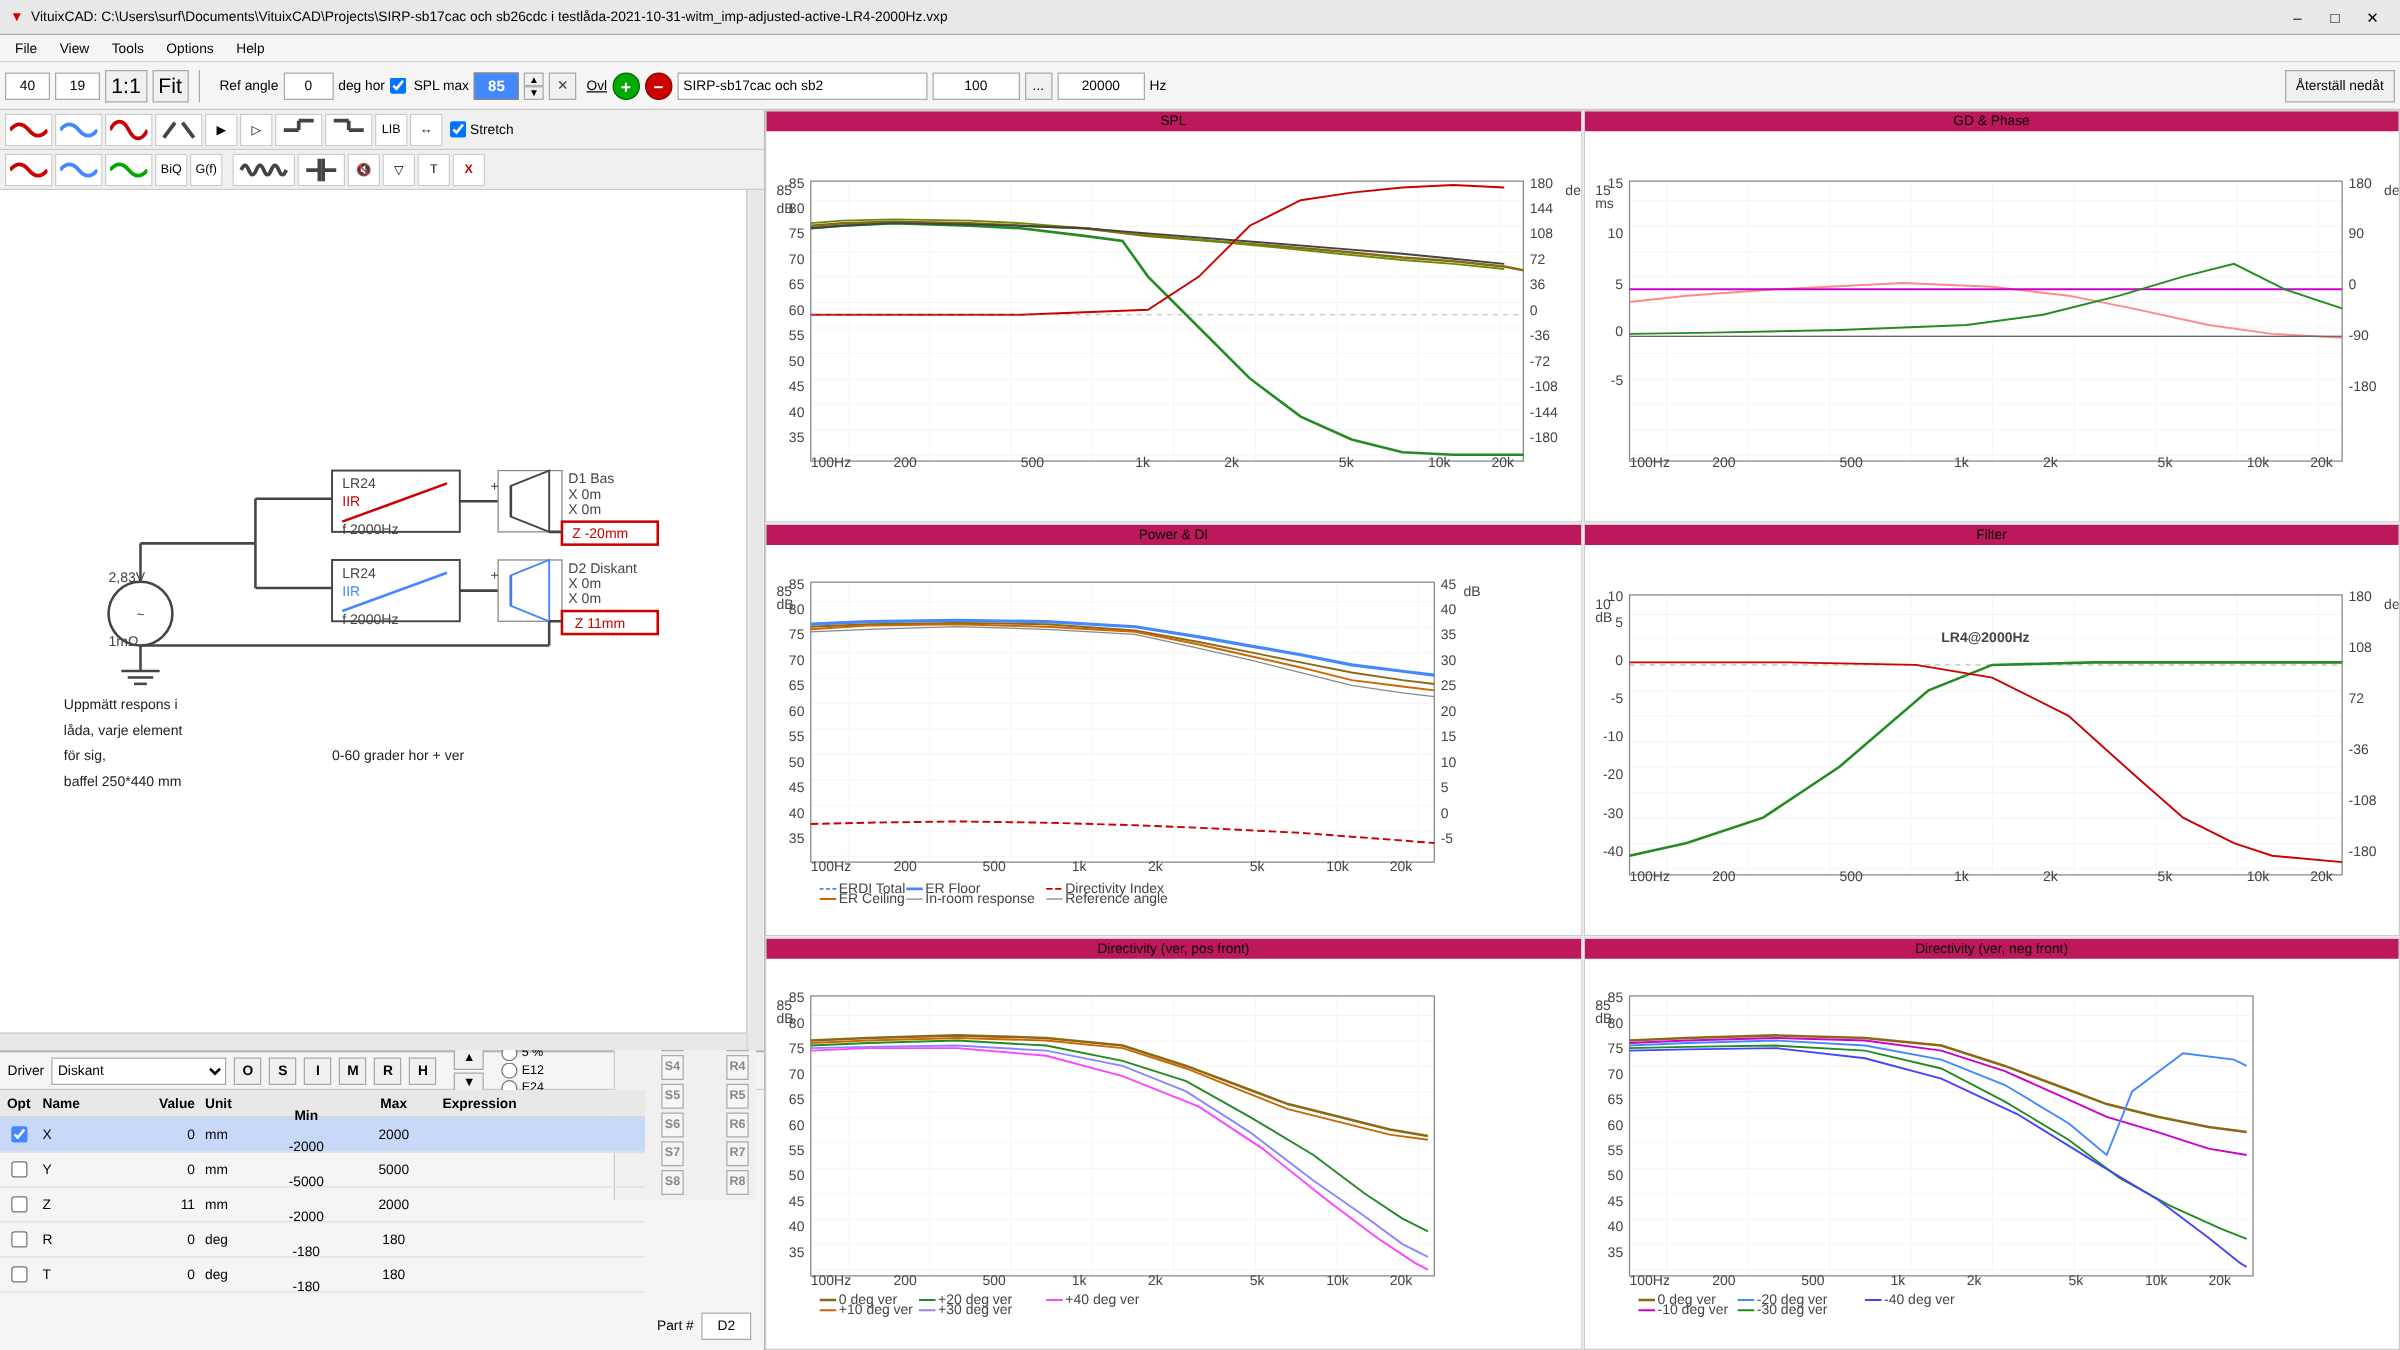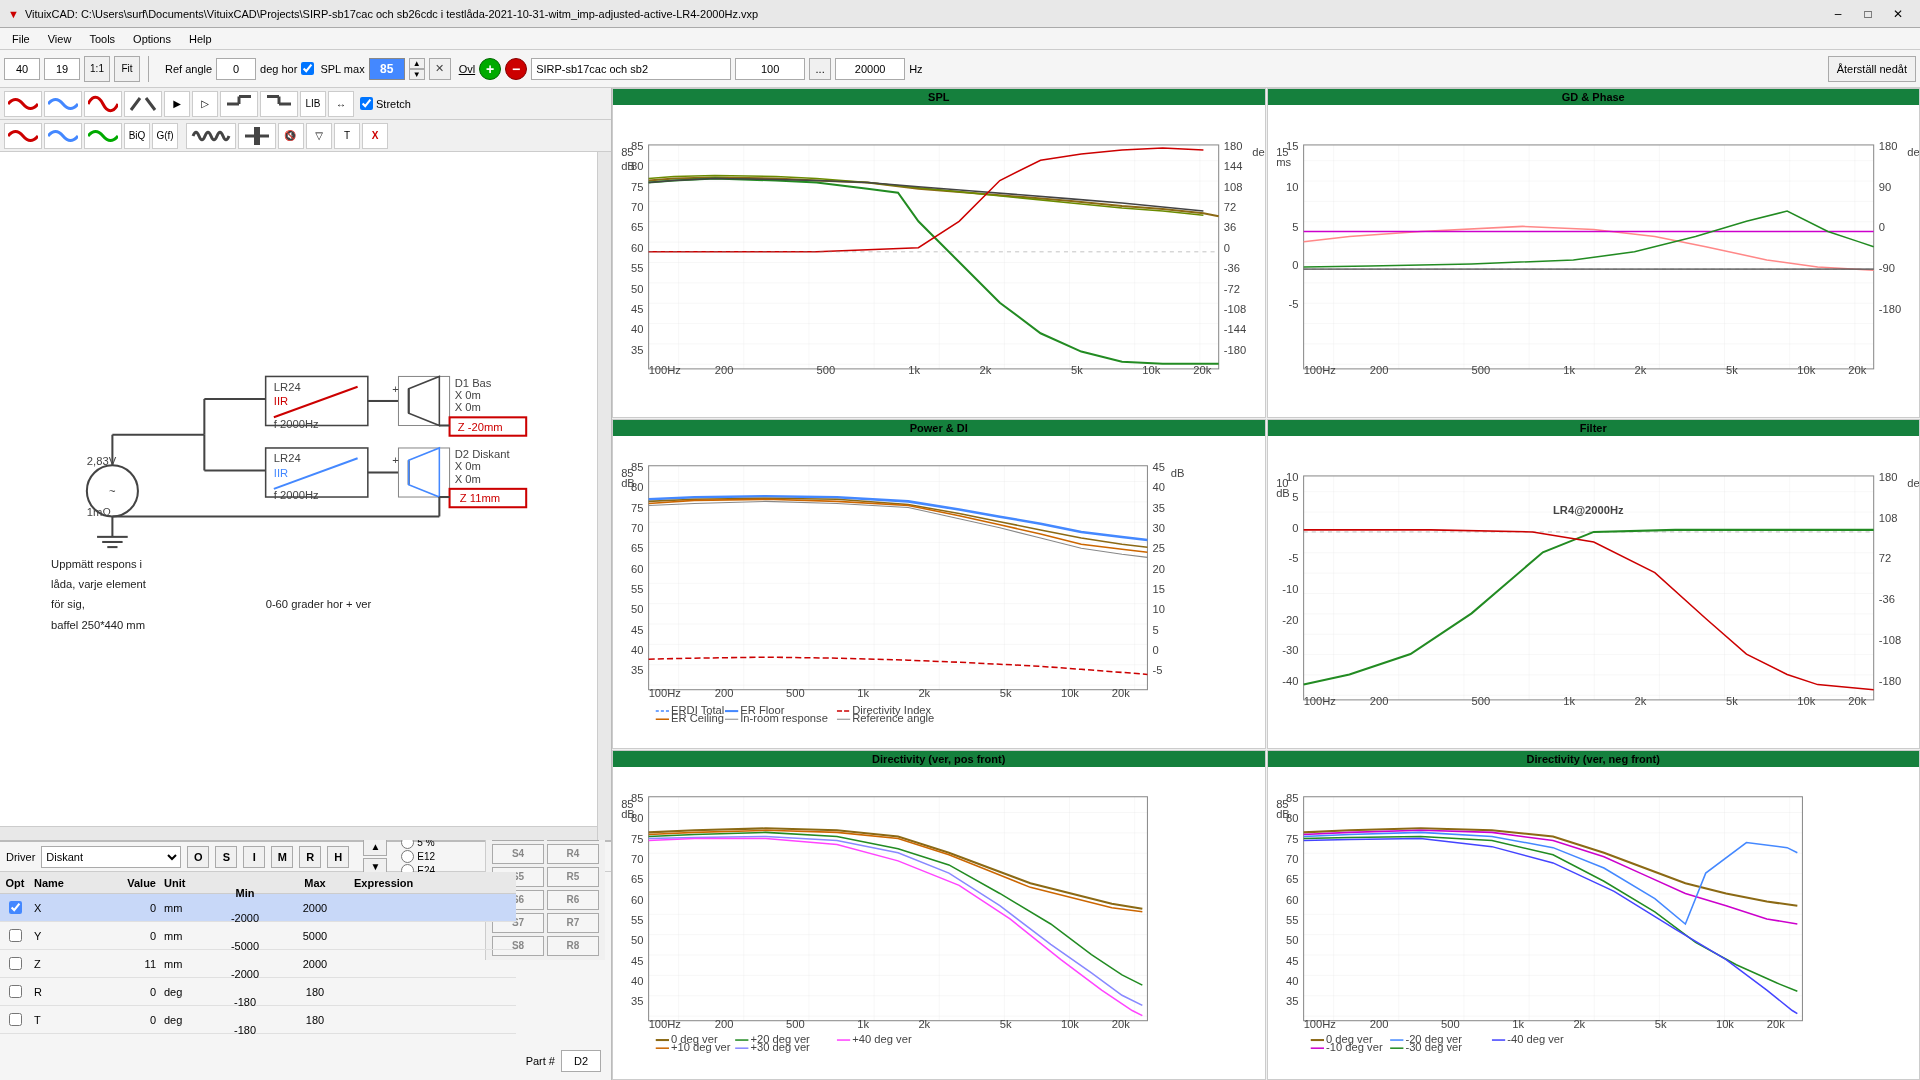--- a/index.html
+++ b/index.html
@@ -43,21 +43,21 @@
       height: 38px;
       display: flex;
       align-items: center;
       padding: 0 4px;
       border-bottom: 1px solid #ccc;
       gap: 4px;
     }
     .toolbar-btn {
       height: 26px; min-width: 26px; border: 1px solid #aaa; background: #f0f0f0;
       cursor: pointer; display: flex; align-items: center; justify-content: center;
-      font-size: 10px; padding: 0 4px;
+      font-size: 17px; padding: 0 4px;
     }
     .toolbar-num {
       height: 22px; width: 36px; border: 1px solid #aaa; text-align: center;
       background: white; font-size: 11px;
     }
 
     
     #ref-angle-area {
       display: flex; align-items: center; gap: 4px; margin-left: 8px;
     }
@@ -241,39 +241,39 @@
     .chart-container {
       background: white;
       position: relative;
       overflow: hidden;
       border: 1px solid #ccc;
     }
 
     .chart-title {
       text-align: center;
       font-size: 11px;
-      font-weight: bold;
+      font-weight: normal;
       padding: 2px 0;
-      background: #15803d;
+      background: #be185d;
     }
 
     
     svg { width: 100%; height: 100%; }
 
     
     #variant-panel {
       display: flex; flex-direction: column; gap: 3px; padding: 4px 6px;
       background: #f0f0f0; border-left: 1px solid #ccc;
     }
     .variant-label { font-size: 11px; font-weight: bold; margin-bottom: 2px; }
     .variant-row { display: flex; gap: 3px; }
     .var-btn {
-      height: 20px; width: 52px; border: 1px solid #aaa; cursor: pointer;
+      height: 20px; width: 18px; border: 1px solid #aaa; cursor: pointer;
       display: flex; align-items: center; justify-content: center;
-      font-size: 10px; font-weight: bold;
+      font-size: 10px; font-weight: bold; margin-left: 31px;
     }
     .var-btn.active-s1 { background: #e8f0ff; border-color: #4488cc; }
     .var-btn.inactive { background: #f5f5f5; color: #888; }
     .arrow-btn {
       width: 28px; height: 28px; border: 1px solid #aaa; background: #f0f0f0;
       cursor: pointer; display: flex; align-items: center; justify-content: center;
       font-size: 14px;
     }
 
     

